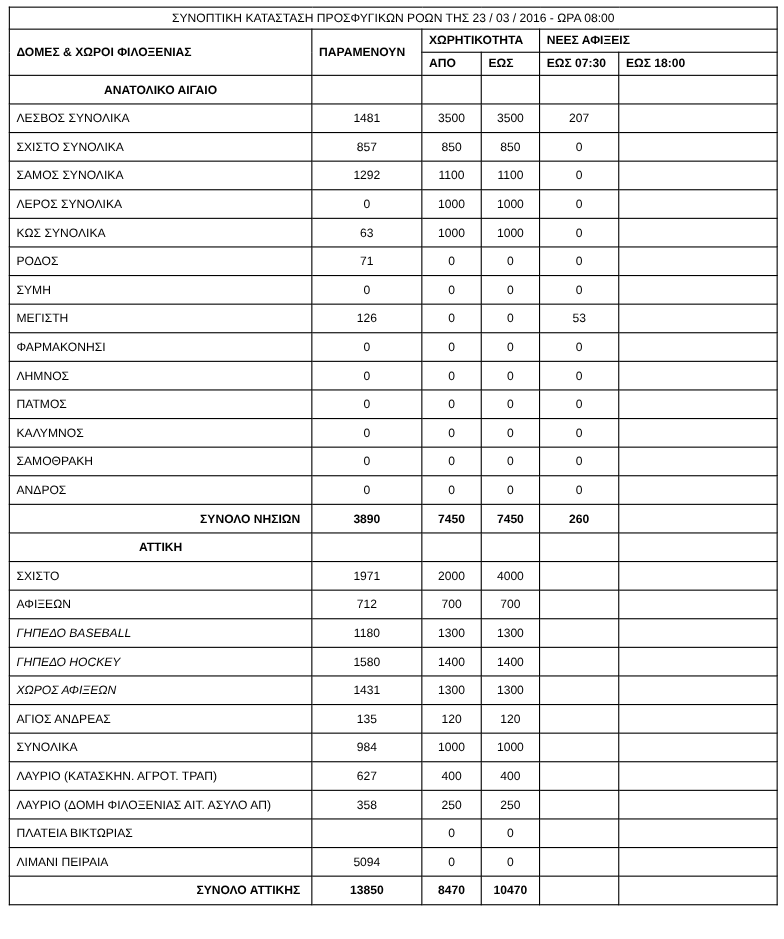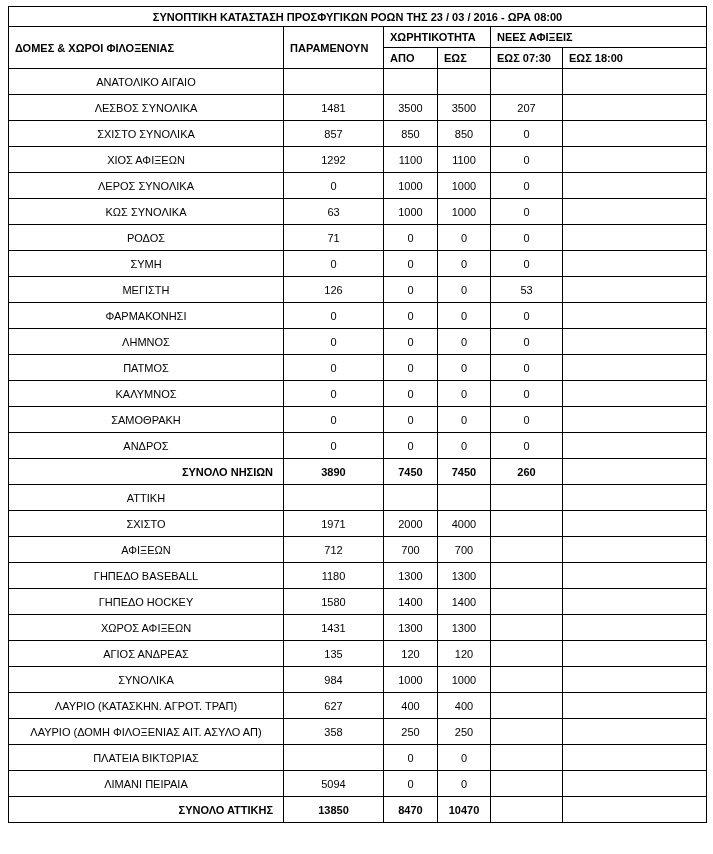--- a/index.html
+++ b/index.html
@@ -25,47 +25,48 @@
   .report-table td {
     border: 1px solid #000000;
     font-size: 11px;
     color: #000000;
     box-sizing: border-box;
     padding: 2px 6px;
     overflow: hidden;
     white-space: nowrap;
   }
   .title-row th {
-    font-weight: bold;
+    font-weight: normal;
     text-align: center;
     height: 20px;
     font-size: 11px;
   }
   thead th {
     font-weight: bold;
     text-align: left;
     vertical-align: middle;
     height: 21px;
   }
   tbody td {
     height: 26px;
     vertical-align: middle;
   }
   .cell-label {
-    text-align: center;
+    text-align: left;
     padding-left: 7px;
   }
   .cell-num {
     text-align: center;
   }
   tr.row-section .cell-label {
-    font-weight: normal;
+    font-weight: bold;
     text-align: center;
   }
   tr.row-italic .cell-label {
+    font-style: italic;
   }
   tr.row-total td {
     font-weight: bold;
   }
   tr.row-total .cell-label {
     text-align: right;
     padding-right: 10px;
   }
 </style>
 </head>
@@ -117,21 +118,21 @@
         </tr>
         <tr class="row-data">
           <td class="cell-label">ΣΧΙΣΤΟ ΣΥΝΟΛΙΚΑ</td>
           <td class="cell-num">857</td>
           <td class="cell-num">850</td>
           <td class="cell-num">850</td>
           <td class="cell-num">0</td>
           <td class="cell-num"></td>
         </tr>
         <tr class="row-data">
-          <td class="cell-label">ΧΙΟΣ ΑΦΙΞΕΩΝ</td>
+          <td class="cell-label">ΣΑΜΟΣ ΣΥΝΟΛΙΚΑ</td>
           <td class="cell-num">1292</td>
           <td class="cell-num">1100</td>
           <td class="cell-num">1100</td>
           <td class="cell-num">0</td>
           <td class="cell-num"></td>
         </tr>
         <tr class="row-data">
           <td class="cell-label">ΛΕΡΟΣ ΣΥΝΟΛΙΚΑ</td>
           <td class="cell-num">0</td>
           <td class="cell-num">1000</td>

